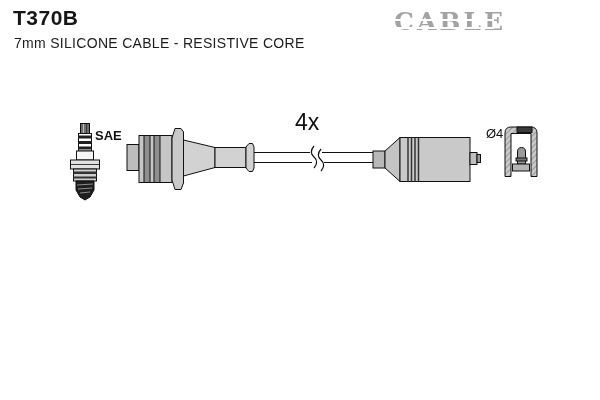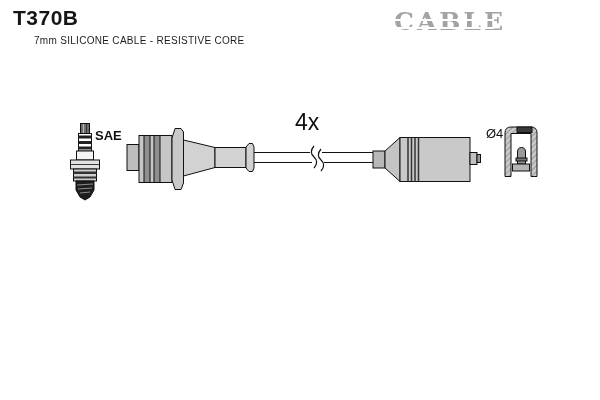--- a/index.html
+++ b/index.html
@@ -6,21 +6,21 @@
   .canvas{
     position:relative;width:600px;height:400px;background:#ffffff;
     font-family:"Liberation Sans",sans-serif;overflow:hidden;
   }
   .part-number{
     position:absolute;left:13px;top:6px;
     font-size:21px;font-weight:700;color:#161616;letter-spacing:0.5px;
   }
   .subtitle{
     position:absolute;left:14px;top:35px;
-    font-size:10px;color:#1c1c1c;letter-spacing:0.3px;margin-left:20px;
+    font-size:14px;color:#1c1c1c;letter-spacing:0.3px;
   }
   .brand{
     position:absolute;left:394px;top:8px;width:100px;height:28px;
   }
   .brand .brand-text{
     font-family:"DejaVu Serif","Liberation Serif",serif;
     font-size:25px;font-weight:700;color:#a3a3a3;letter-spacing:3px;
     line-height:28px;
   }
   .brand .stripe{

